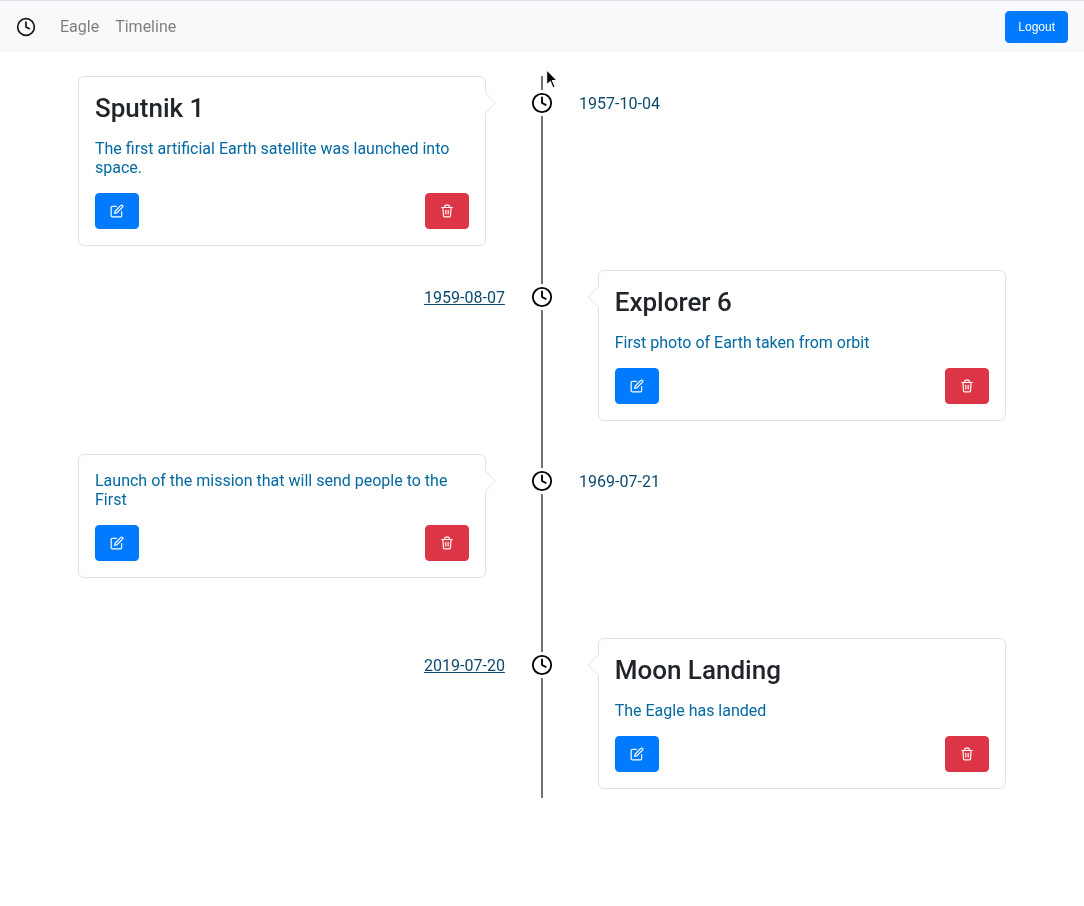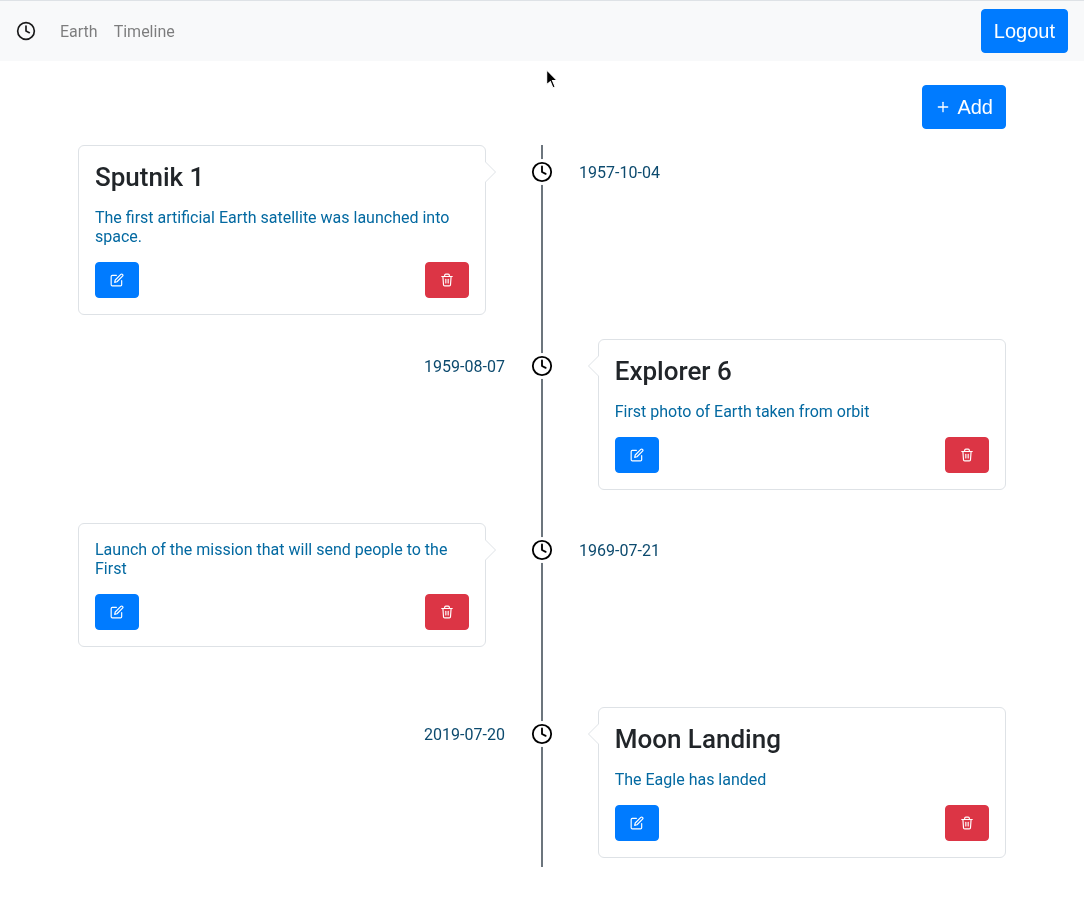--- a/index.html
+++ b/index.html
@@ -30,21 +30,21 @@
     text-decoration: none;
     cursor: pointer;
   }
   .navbar-right { margin-left: auto; }
   .btn {
     display: inline-flex;
     align-items: center;
     padding: 6px 12px;
     border-radius: 4px;
     border: 1px solid transparent;
-    font-size: 20px;
+    font-size: 12px;
     line-height: 1.5;
     cursor: pointer;
     text-decoration: none;
   }
   .btn-primary { background: #007bff; color: #fff; border-color: #007bff; }
   .btn-danger  { background: #dc3545; color: #fff; border-color: #dc3545; }
   .btn-icon-only { padding: 10px 14px; }
 
   .container {
     max-width: 960px;
@@ -124,21 +124,21 @@
     z-index: 2;
   }
 
   .tl-date {
     position: absolute;
     top: 18px;
     color: #0c4a6e;
     white-space: nowrap;
   }
   .tl-item.left  .tl-date { left: 54%; }
-  .tl-item.right .tl-date { right: 54%; text-align: right; }
+  .tl-item.right .tl-date { right: 54%; text-align: right; text-decoration: underline; }
 
   
   .tl-item.left .tl-card::after {
     content: "";
     position: absolute;
     top: 16px;
     right: -10px;
     border: 10px solid transparent;
     border-left-color: #fff;
     border-right: none;
@@ -182,38 +182,29 @@
 </head>
 <body>
 
 <nav class="navbar">
   <span class="navbar-brand">
     <svg width="20" height="20" viewBox="0 0 24 24" fill="none" stroke="rgba(0,0,0,0.9)" stroke-width="2" stroke-linecap="round" stroke-linejoin="round">
         <circle cx="12" cy="12" r="10"></circle>
         <polyline points="12 6 12 12 16 14"></polyline>
       </svg>
   </span>
-  <a class="nav-link">Earth</a>
+  <a class="nav-link">Eagle</a>
   <a class="nav-link">Timeline</a>
   <div class="navbar-right">
     <button class="btn btn-primary">Logout</button>
   </div>
 </nav>
 
 <div class="container">
 
-  <div class="add-wrap">
-    <button class="btn btn-primary">
-      <svg width="16" height="16" viewBox="0 0 24 24" fill="none" stroke="#fff" stroke-width="2" stroke-linecap="round">
-          <line x1="12" y1="5" x2="12" y2="19"></line>
-          <line x1="5" y1="12" x2="19" y2="12"></line>
-        </svg>
-      <span>Add</span>
-    </button>
-  </div>
 
   <div class="timeline" id="timeline">
       <div class="tl-item left">
         <div class="tl-icon">
           <svg width="22" height="22" viewBox="0 0 24 24" fill="none" stroke="#000" stroke-width="2" stroke-linecap="round" stroke-linejoin="round">
             <circle cx="12" cy="12" r="10"></circle>
             <polyline points="12 6 12 12 16 14"></polyline>
           </svg>
         </div>
         <div class="tl-date">1957-10-04</div>

